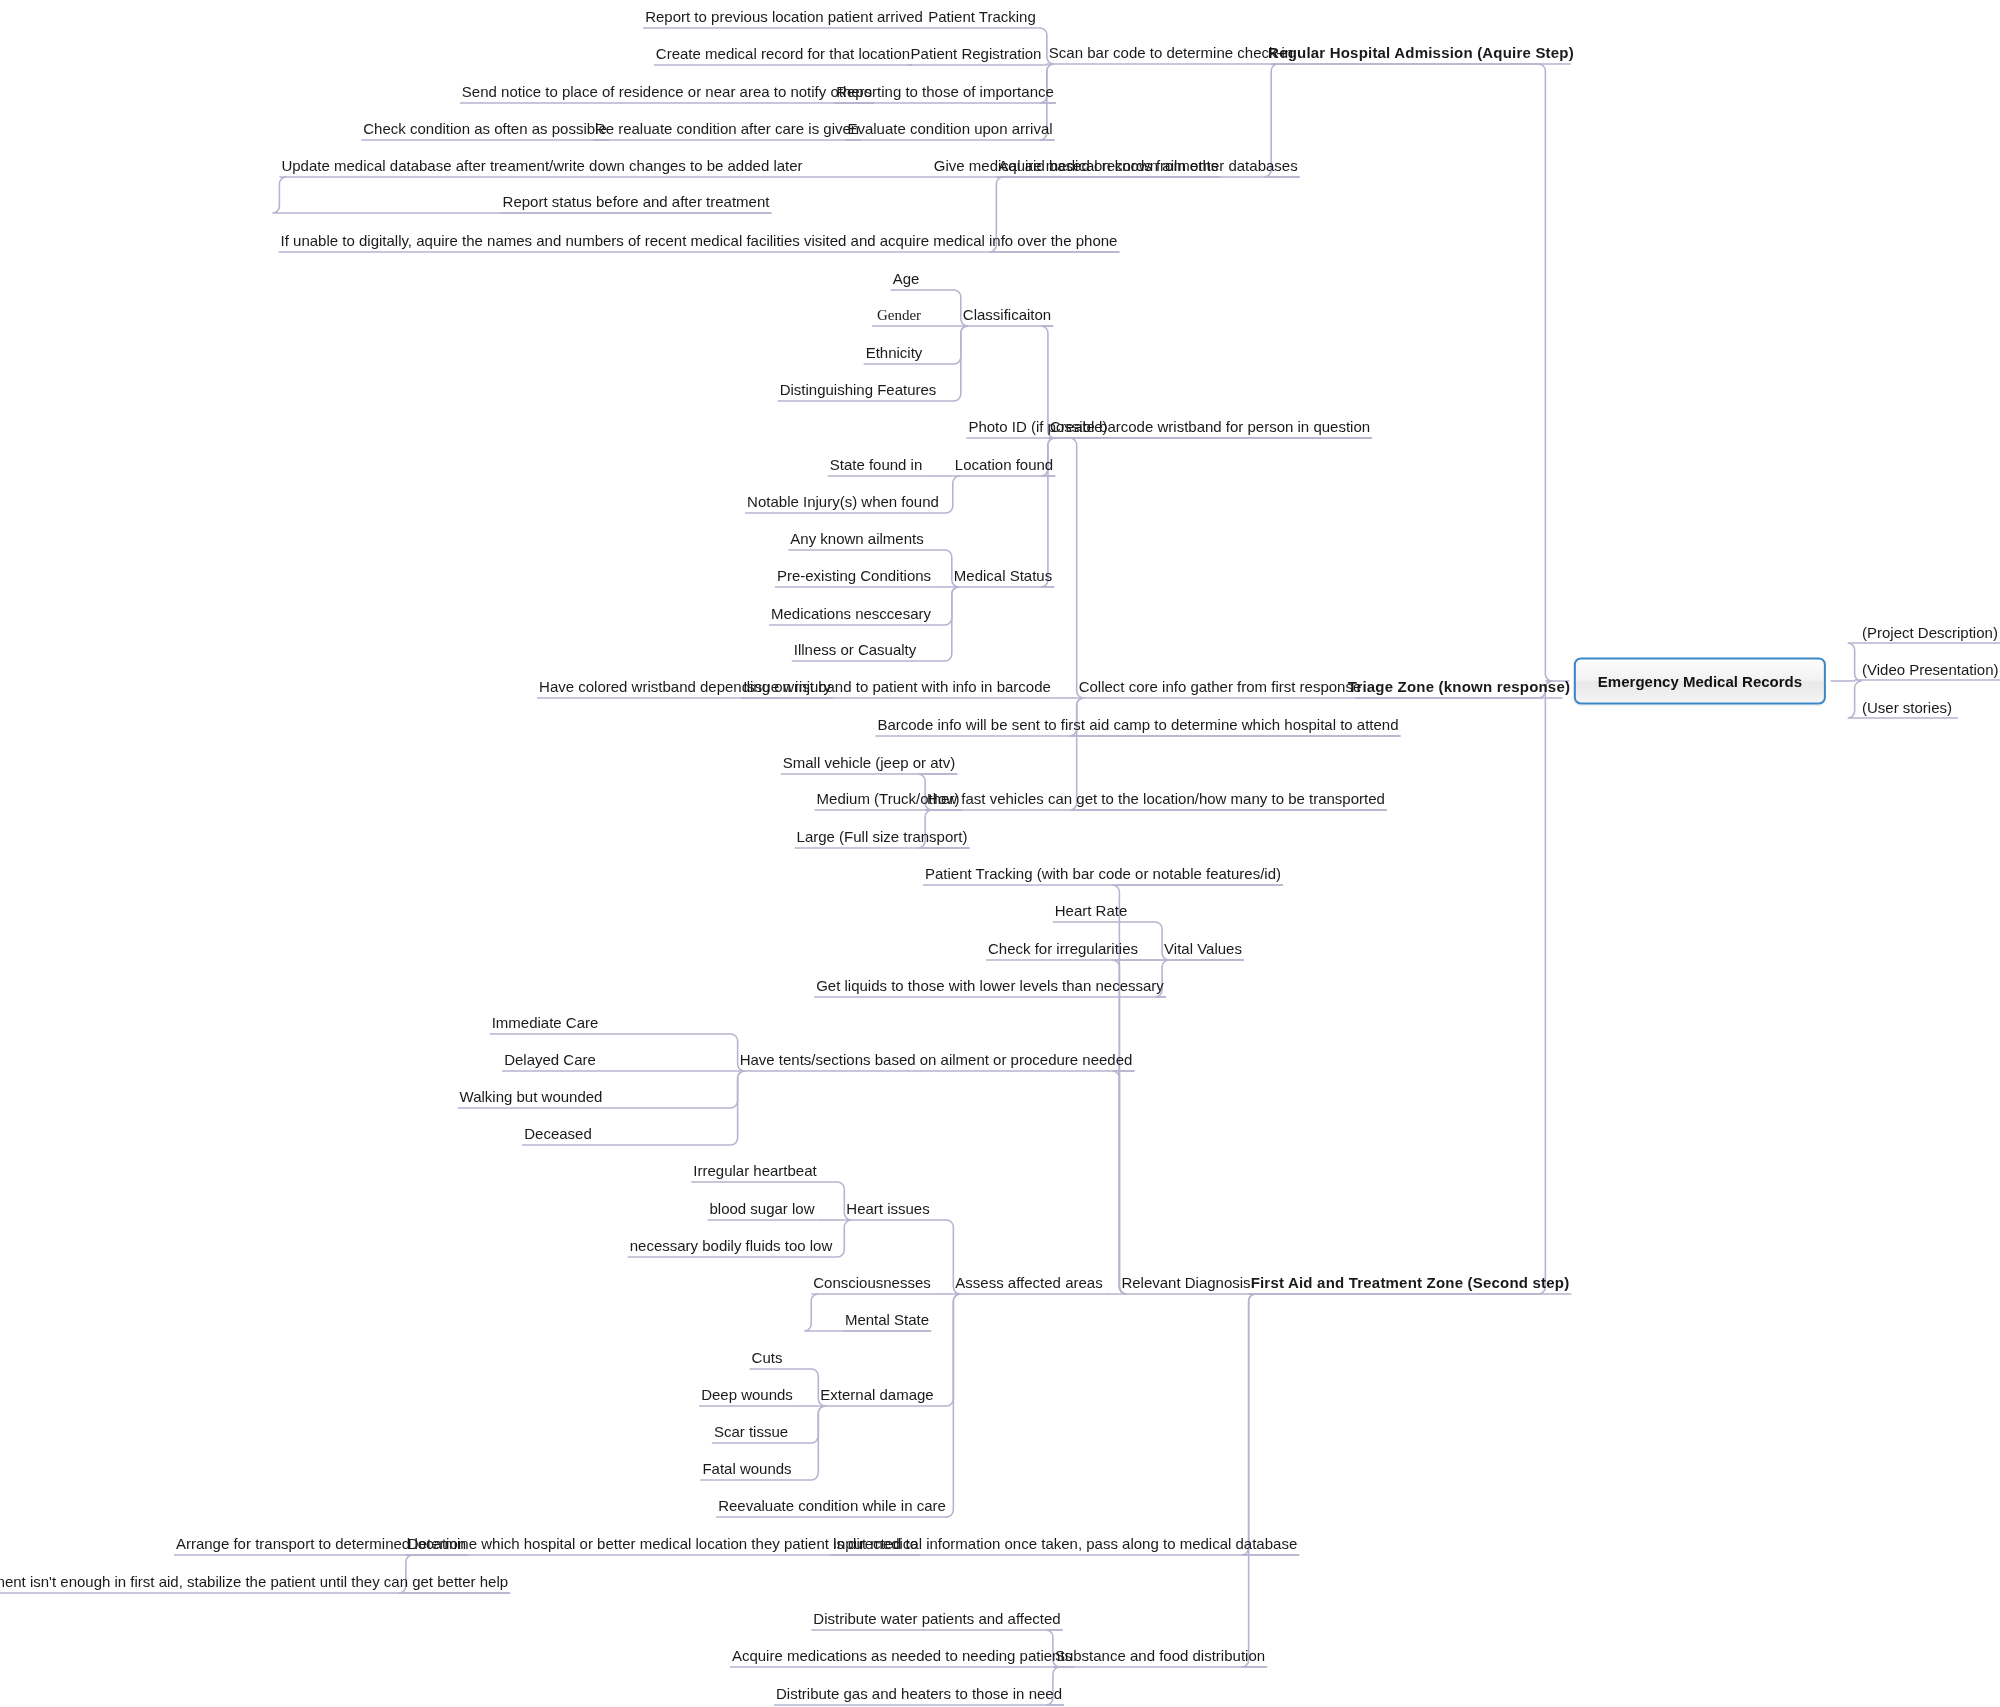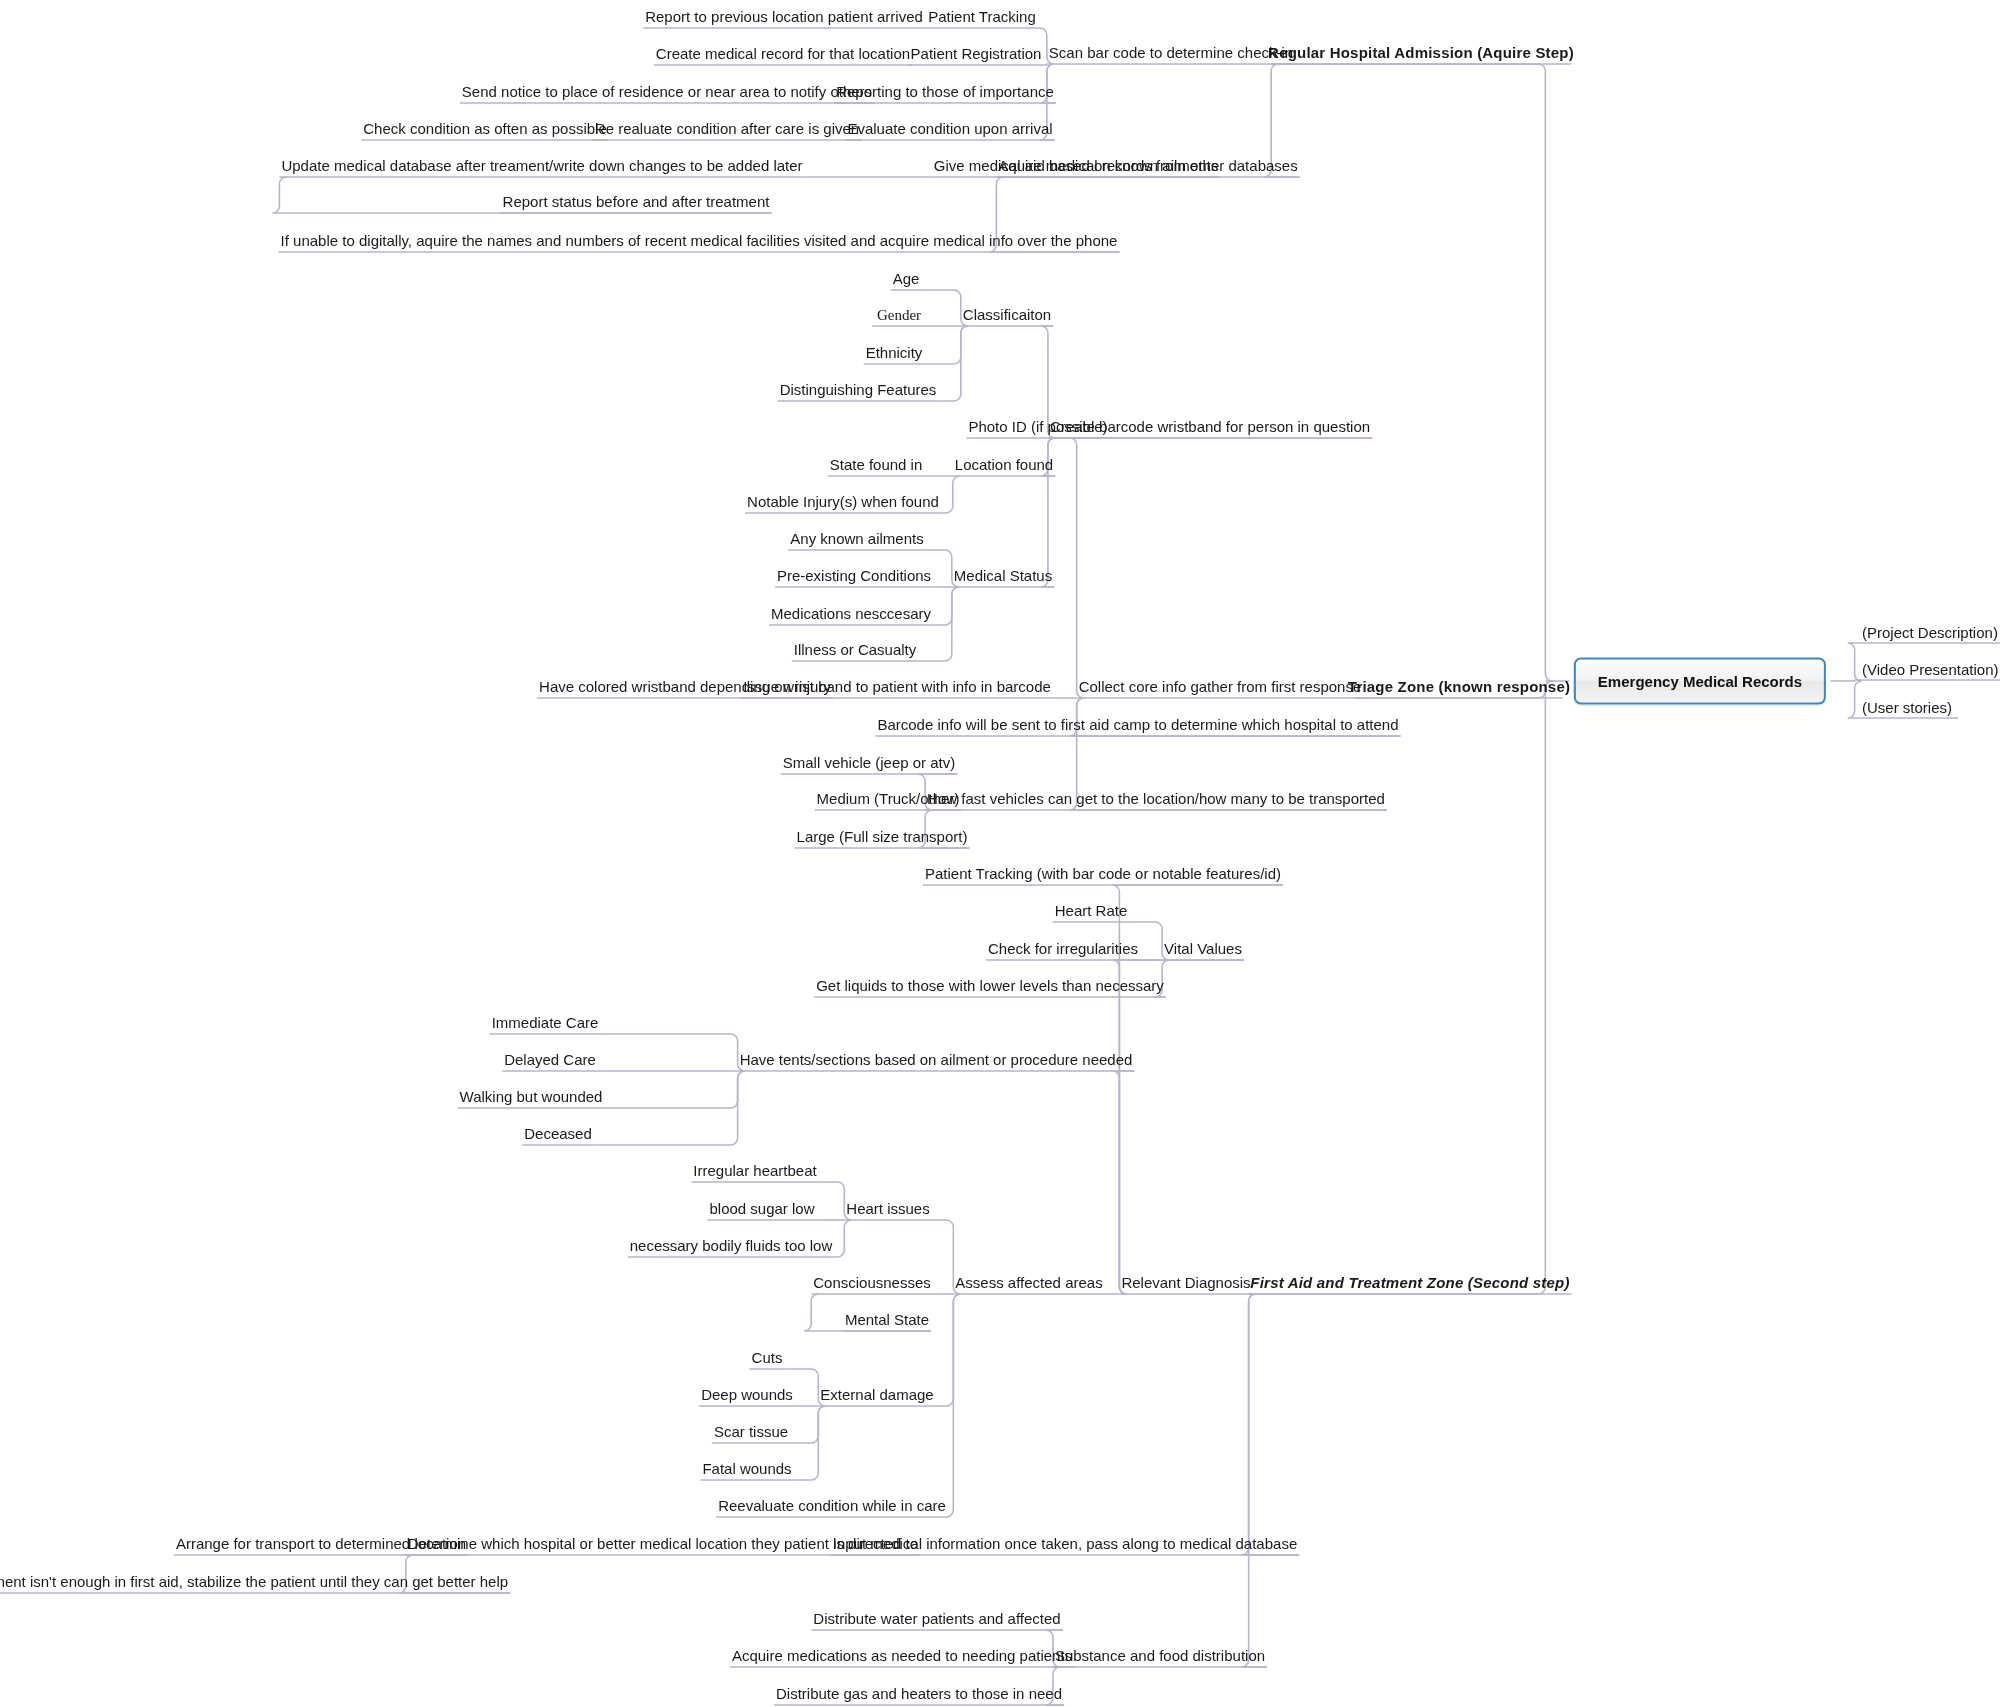--- a/index.html
+++ b/index.html
@@ -232,21 +232,21 @@
       <div class="node" style="left: 854px; top: 584px;">Pre-existing Conditions</div>
       <div class="node" style="left: 851px; top: 622px;">Medications nesccesary</div>
       <div class="node" style="left: 855px; top: 658px;">Illness or Casualty</div>
       <div class="node" style="left: 897px; top: 695px;">Issue wrist band to patient with info in barcode</div>
       <div class="node" style="left: 685px; top: 695px;">Have colored wristband depending on injury</div>
       <div class="node" style="left: 1138px; top: 733px;">Barcode info will be sent to first aid camp to determine which hospital to attend</div>
       <div class="node" style="left: 1156px; top: 807px;">How fast vehicles can get to the location/how many to be transported</div>
       <div class="node" style="left: 869px; top: 771px;">Small vehicle (jeep or atv)</div>
       <div class="node" style="left: 888px; top: 807px;">Medium (Truck/other)</div>
       <div class="node" style="left: 882px; top: 845px;">Large (Full size transport)</div>
-      <div class="node main" style="left: 1410px; top: 1291px; font-style: italic;">First Aid and Treatment Zone (Second step)</div>
+      <div class="node main" style="left: 1410px; top: 1291px;">First Aid and Treatment Zone (Second step)</div>
       <div class="node" style="left: 1186px; top: 1291px;">Relevant Diagnosis</div>
       <div class="node" style="left: 1103px; top: 882px;">Patient Tracking (with bar code or notable features/id)</div>
       <div class="node" style="left: 1203px; top: 957px;">Vital Values</div>
       <div class="node" style="left: 1091px; top: 919px;">Heart Rate</div>
       <div class="node" style="left: 1063px; top: 957px;">Check for irregularities</div>
       <div class="node" style="left: 990px; top: 994px;">Get liquids to those with lower levels than necessary</div>
       <div class="node" style="left: 936px; top: 1068px;">Have tents/sections based on ailment or procedure needed</div>
       <div class="node" style="left: 545px; top: 1031px;">Immediate Care</div>
       <div class="node" style="left: 550px; top: 1068px;">Delayed Care</div>
       <div class="node" style="left: 531px; top: 1105px;">Walking but wounded</div>

